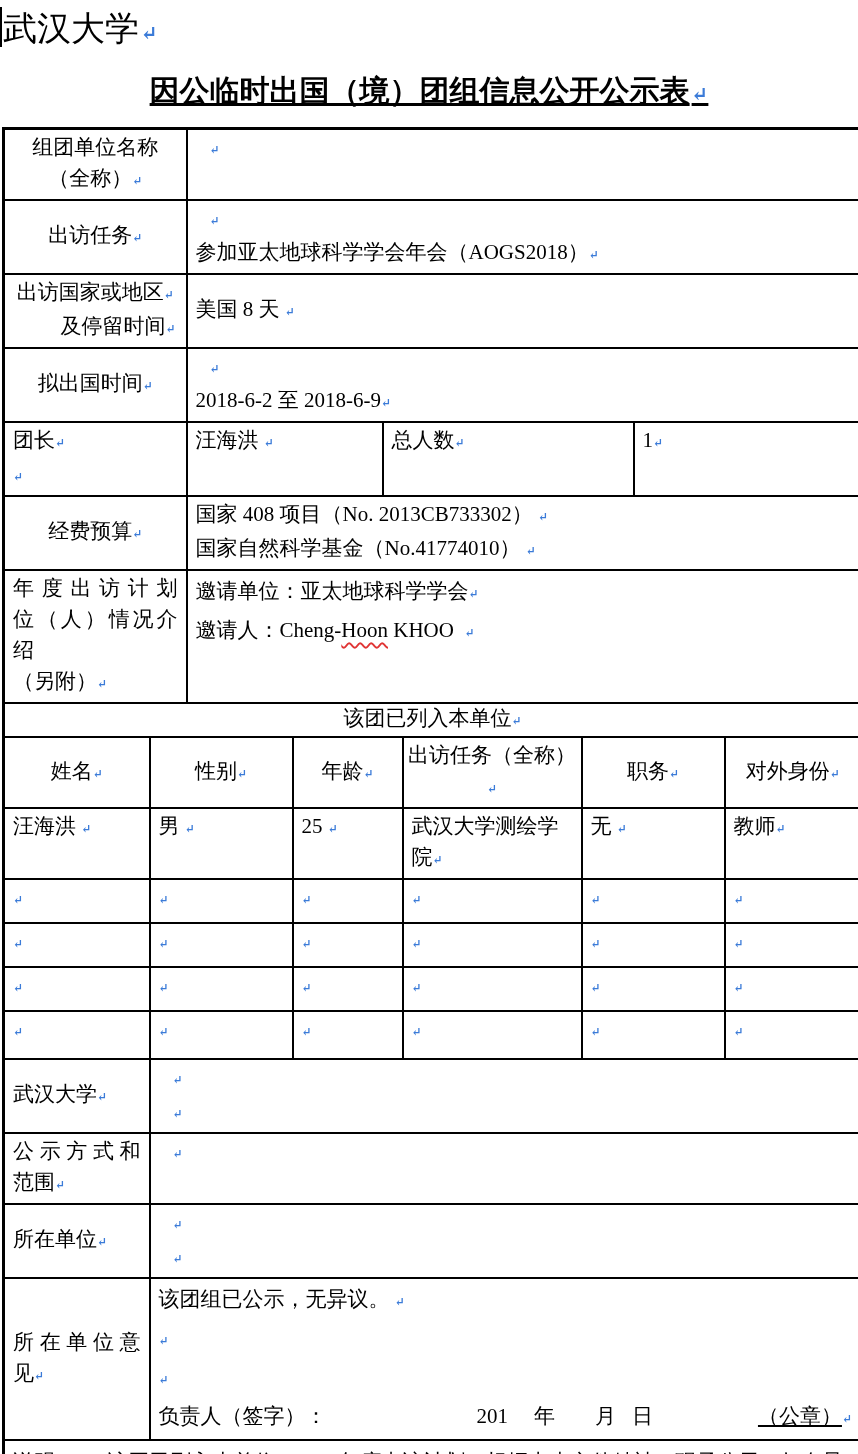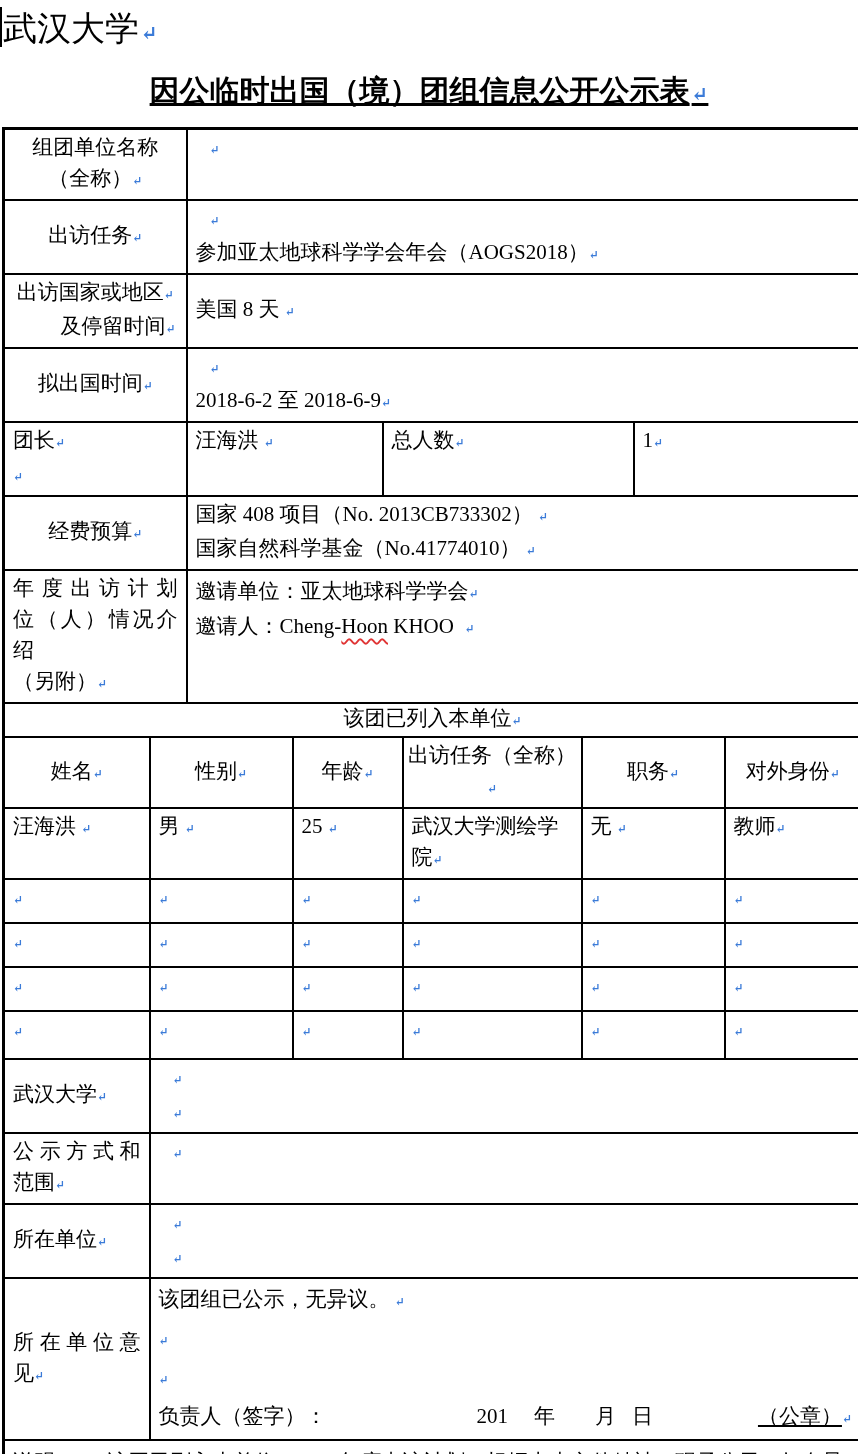--- a/index.html
+++ b/index.html
@@ -129,21 +129,21 @@
   </tr>
 
   <tr style="height:93px">
     <td colspan="2" class="lbl-left">
       <span class="jline">年度出访计划</span>
       <span class="jline">位（人）情况介绍</span>
       <span class="blk"><span>（另附）</span><span class="m">↵</span></span>
     </td>
     <td colspan="7">
       <span class="blk" style="line-height:36px"><span>邀请单位：亚太地球科学学会</span><span class="m">↵</span></span>
-      <span class="blk" style="line-height:28px"><span>邀请人：Cheng-</span><span class="sp">Hoon</span><span> KHOO</span>&nbsp;&nbsp;<span class="m">↵</span></span>
+      <span class="blk" style="line-height:36px"><span>邀请人：Cheng-</span><span class="sp">Hoon</span><span> KHOO</span>&nbsp;&nbsp;<span class="m">↵</span></span>
     </td>
   </tr>
 
   <tr style="height:31px">
     <td colspan="9" class="sec">
       <span>该团已列入本单位</span><span class="m">↵</span>
     </td>
   </tr>
 
   <tr style="height:46px">

